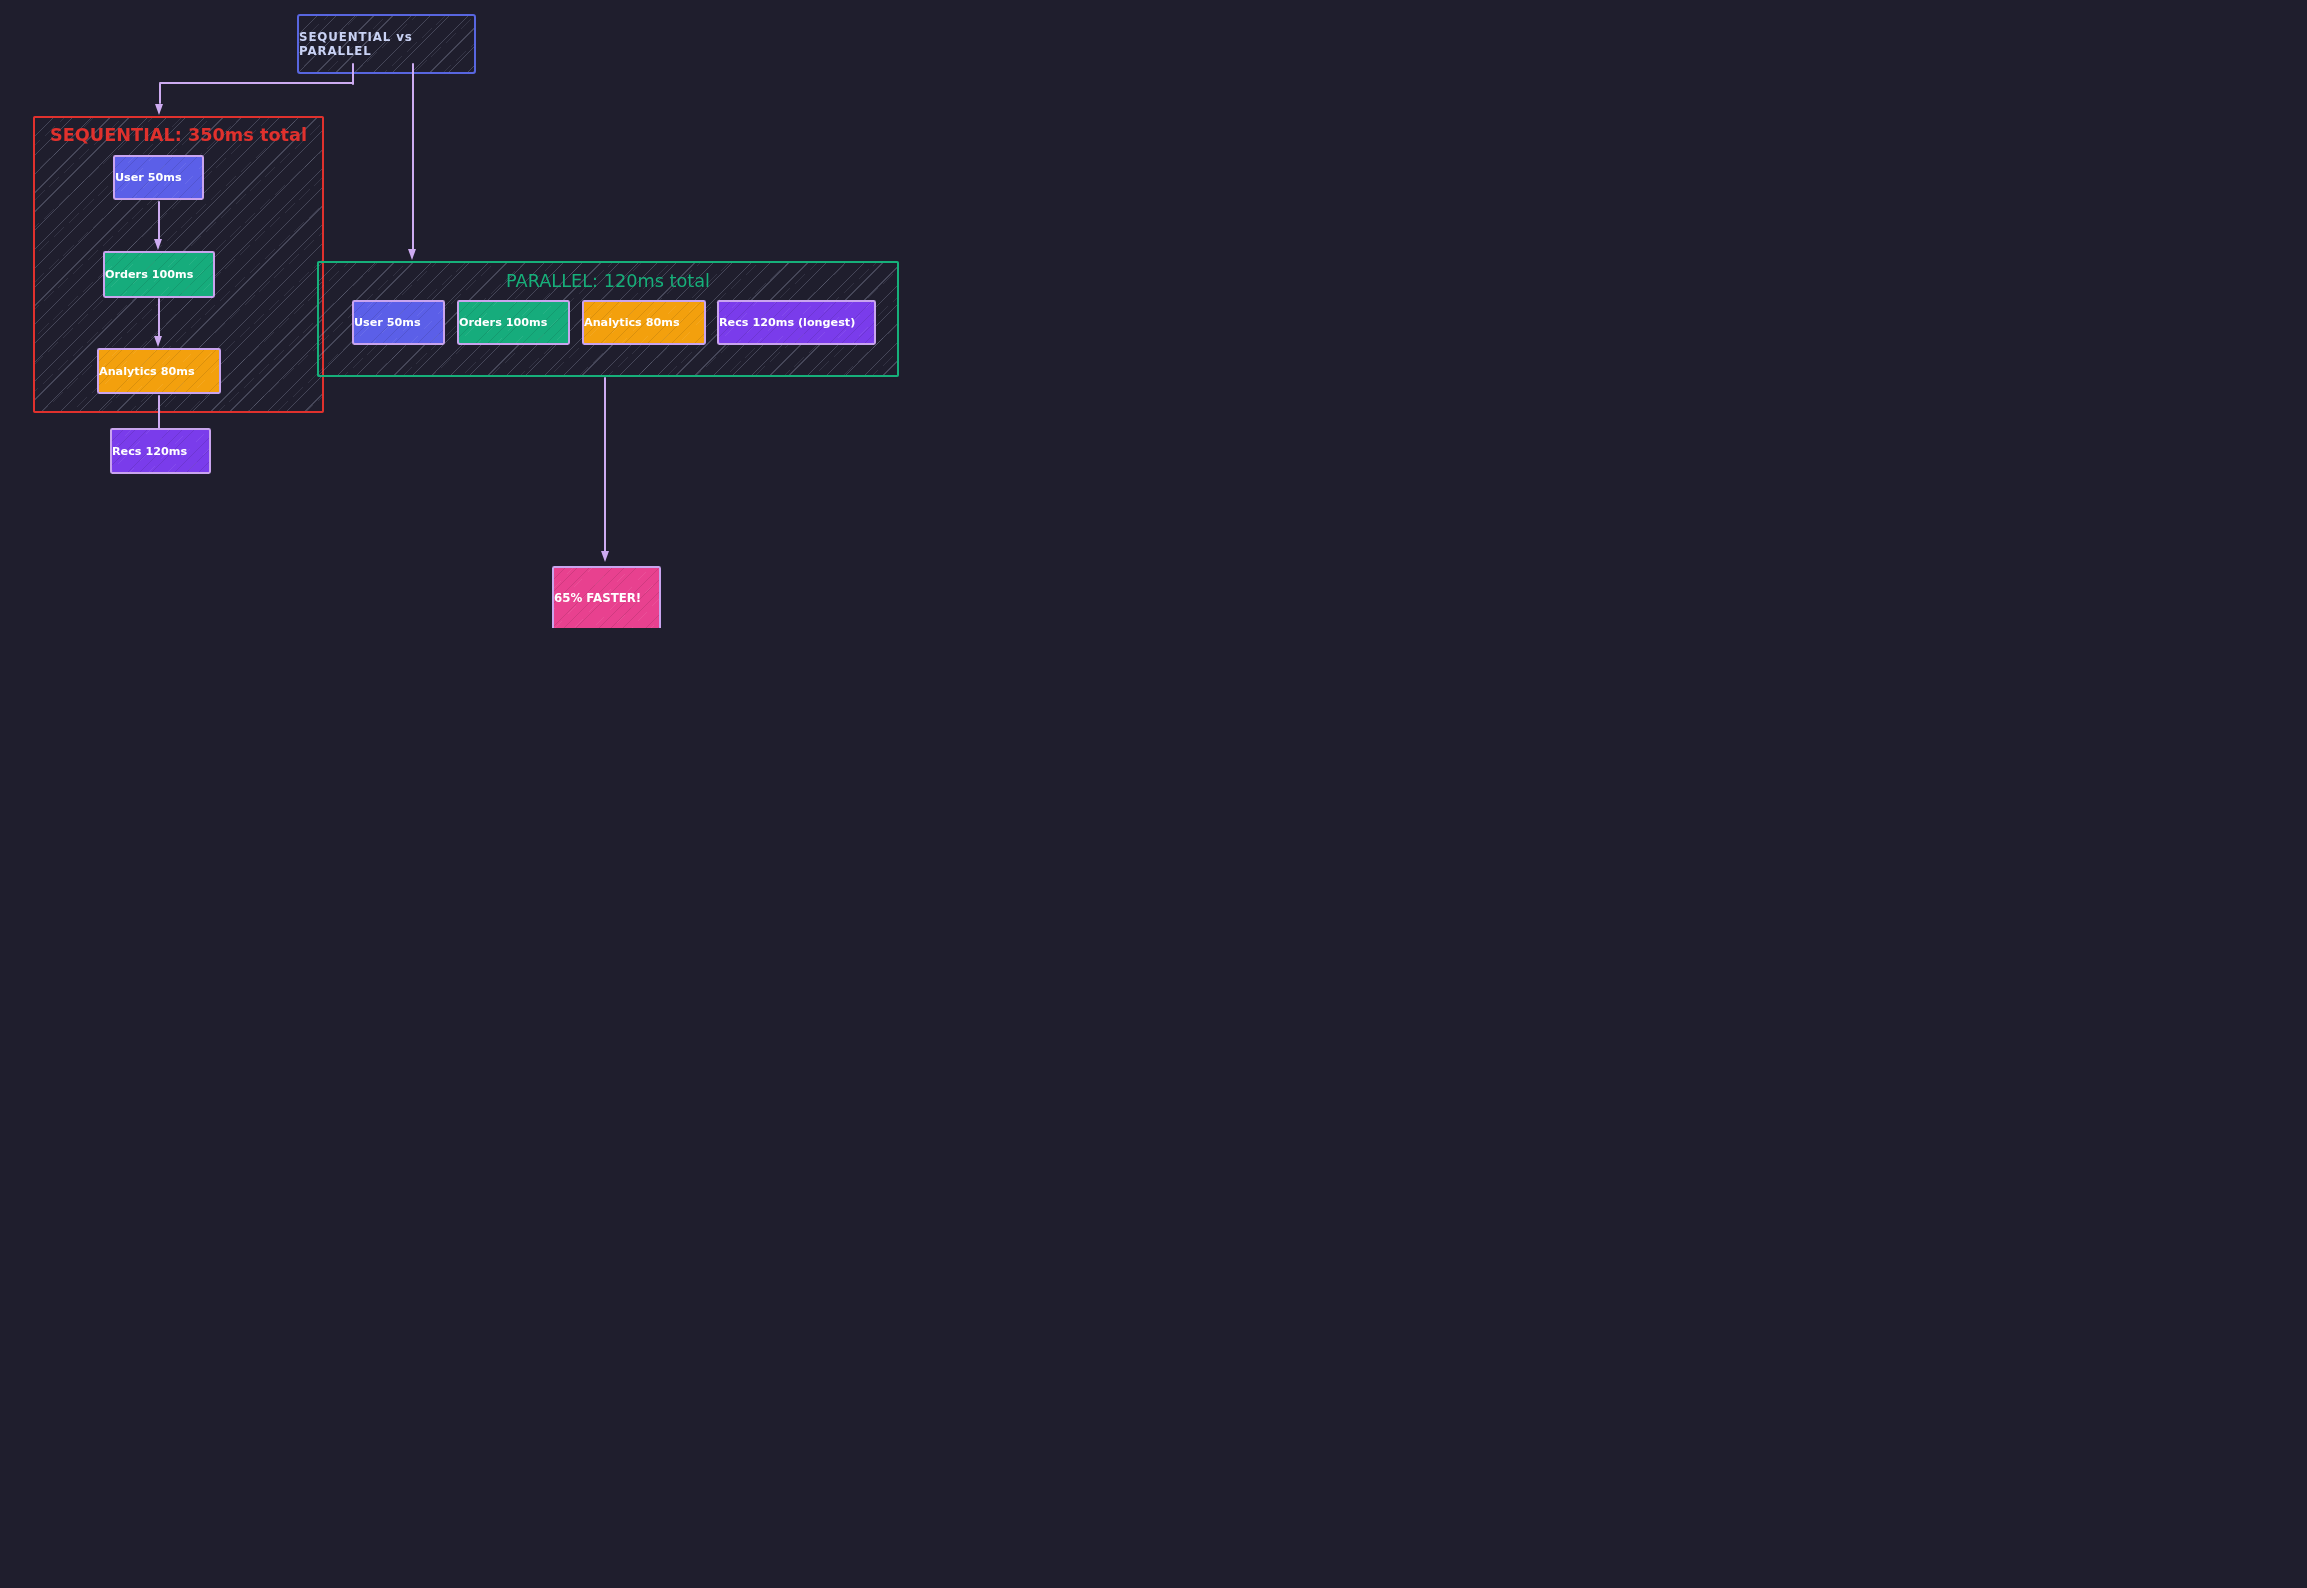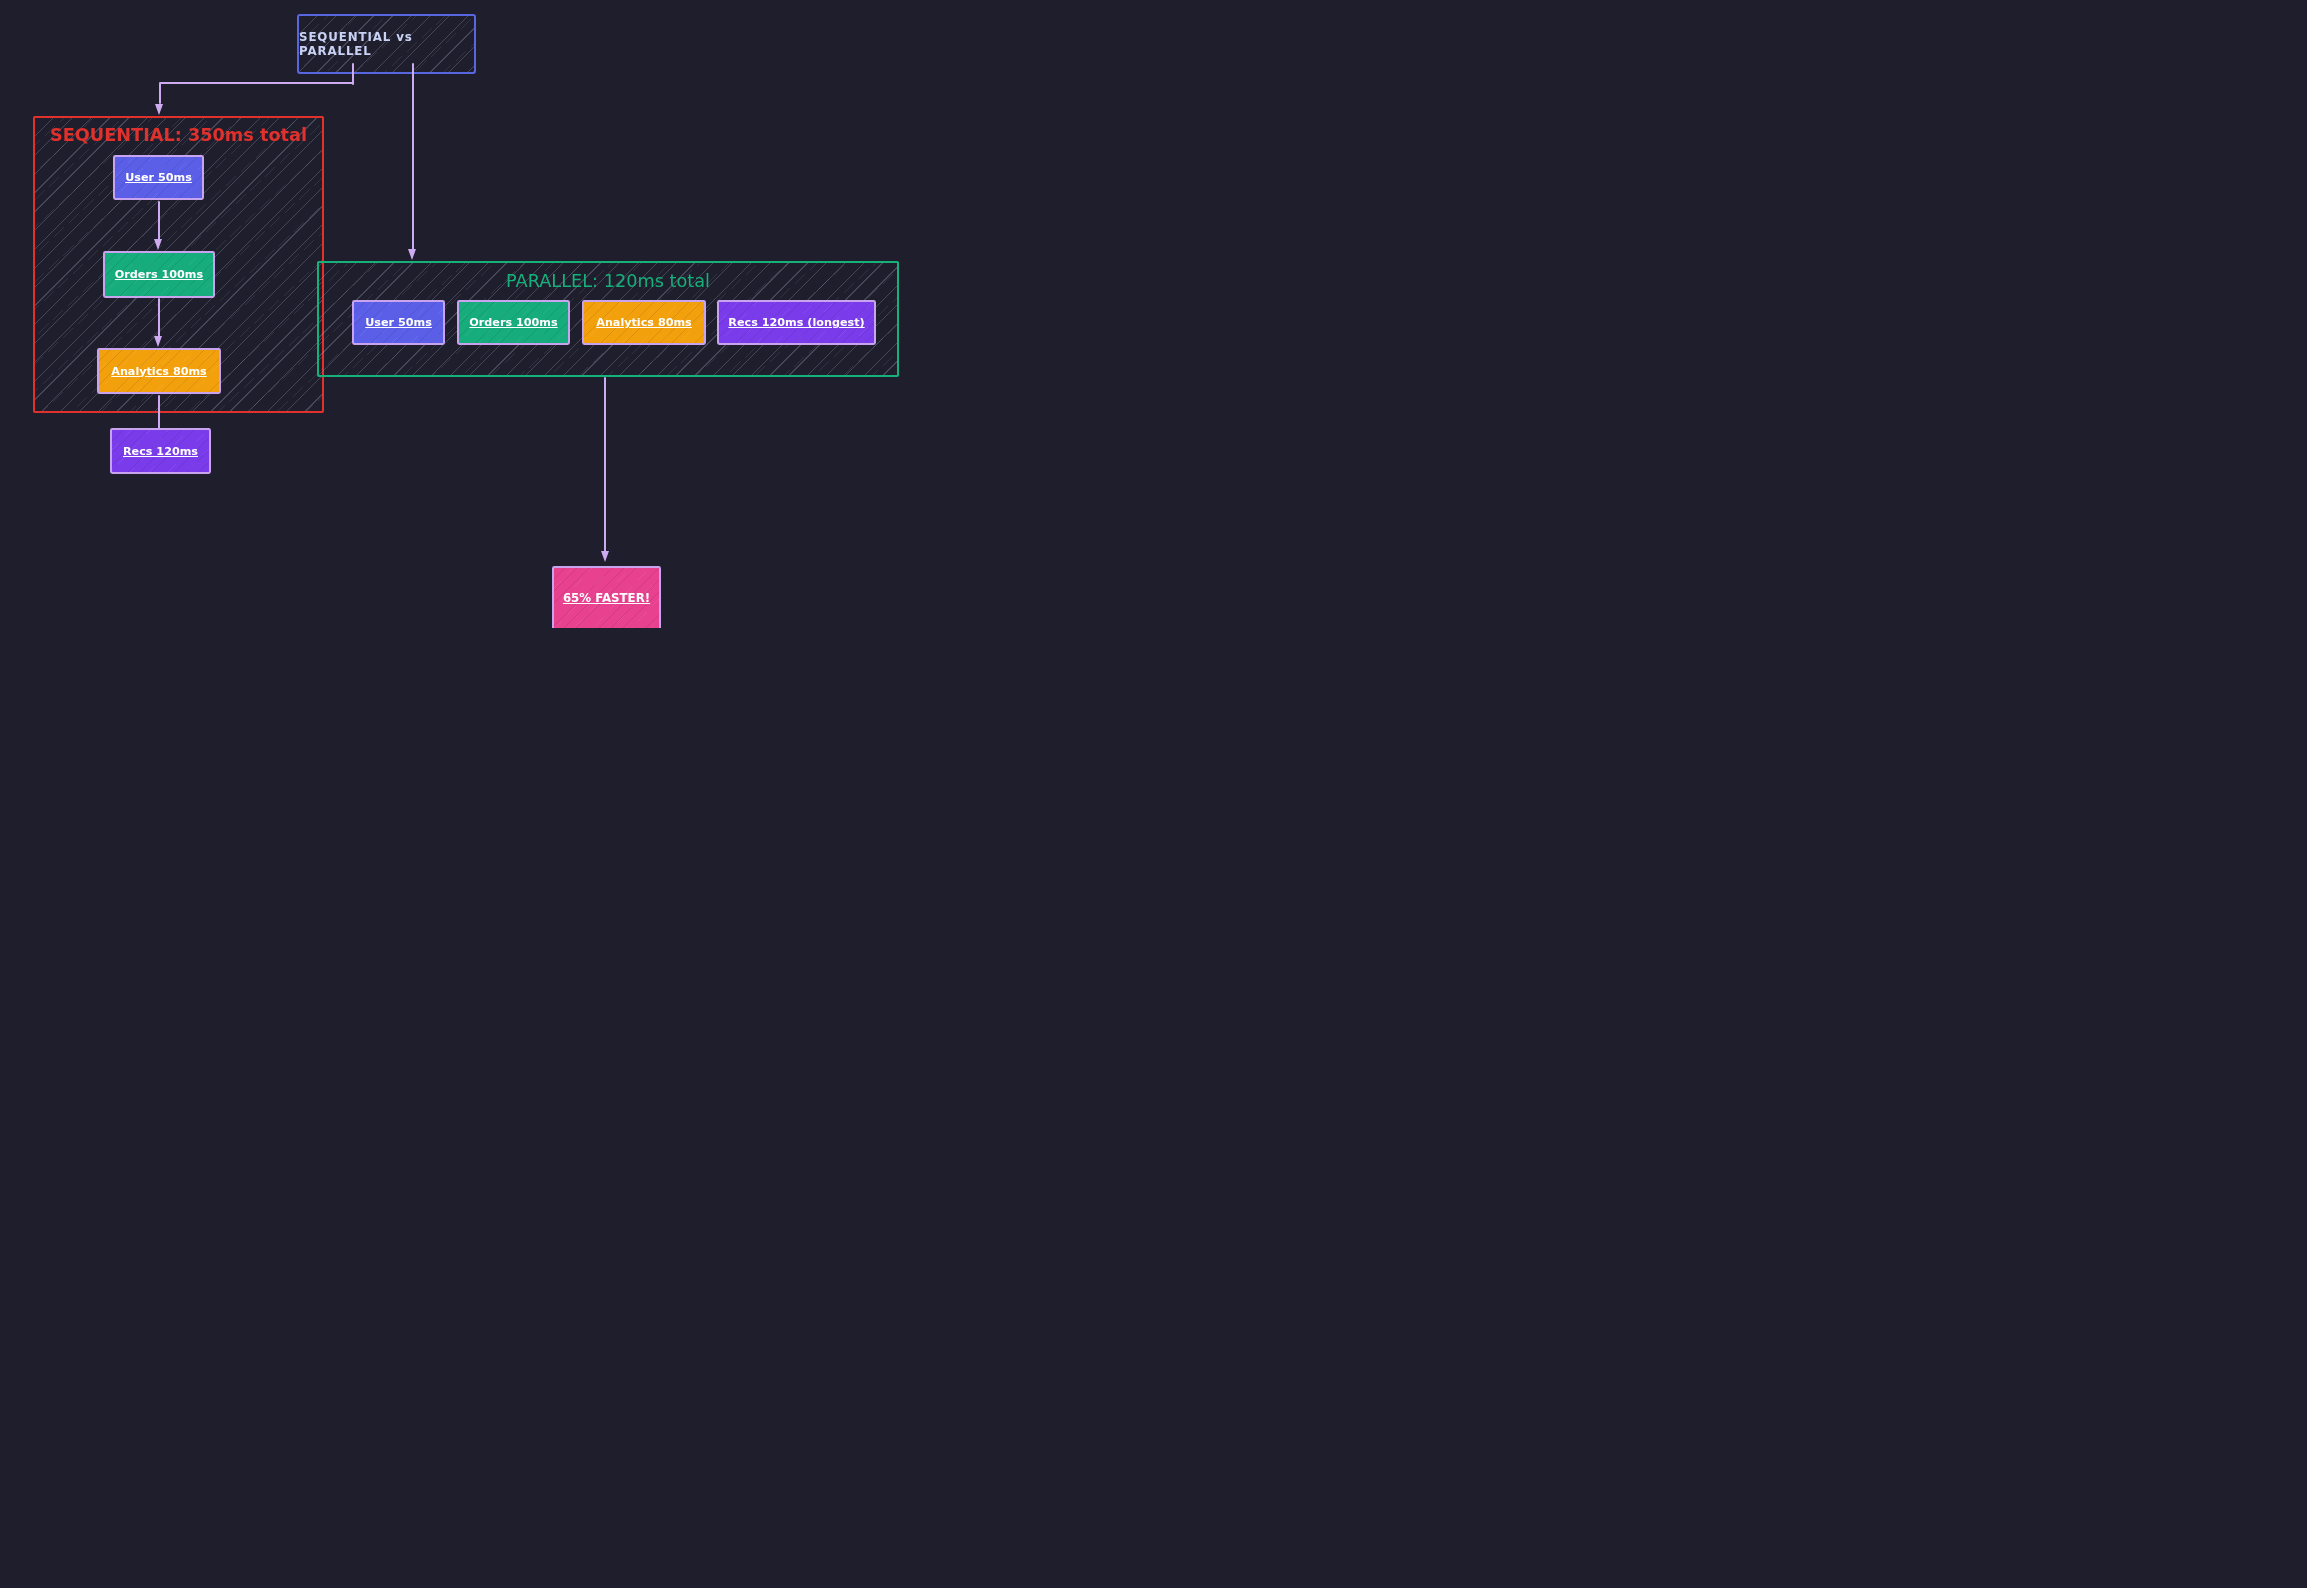--- a/index.html
+++ b/index.html
@@ -62,29 +62,28 @@
     text-align:center;
     color:#16b07a;
     font-size:17.7px;
     font-weight:normal;
   }
   .node{
     position:absolute;
     box-sizing:border-box;
     border:2.9px solid #c9a4ee;
     border-radius:2.4px;
-    display:flex; align-items:center; justify-content:center;
+    display:flex; align-items:center; justify-content:flex-start;
     color:#ffffff;
     font-size:11.2px;
     font-weight:bold;
     
     background-image:
       repeating-linear-gradient(135deg, transparent 0px, transparent 7.7px, rgba(0,0,0,0.10) 7.7px, rgba(0,0,0,0.10) 8.3px),
       repeating-linear-gradient(133deg, transparent 0px, transparent 13.6px, rgba(255,255,255,0.08) 13.6px, rgba(255,255,255,0.08) 14px);
-    text-decoration: underline;
   }
   
   #seq-box-0{ left:113px; top:155px; width:91px; height:45px; }
   #seq-box-1{ left:103px; top:251px; width:112px; height:47px; }
   #seq-box-2{ left:97px; top:348px; width:124px; height:46px; }
   #seq-box-3{ left:110px; top:428px; width:101px; height:46px; }
   
   #par-box-0{ left:352px;  top:300px; width:93px; height:45px; }
   #par-box-1{ left:457px;  top:300px; width:113px; height:45px; }
   #par-box-2{ left:582px;  top:300px; width:124px; height:45px; }

